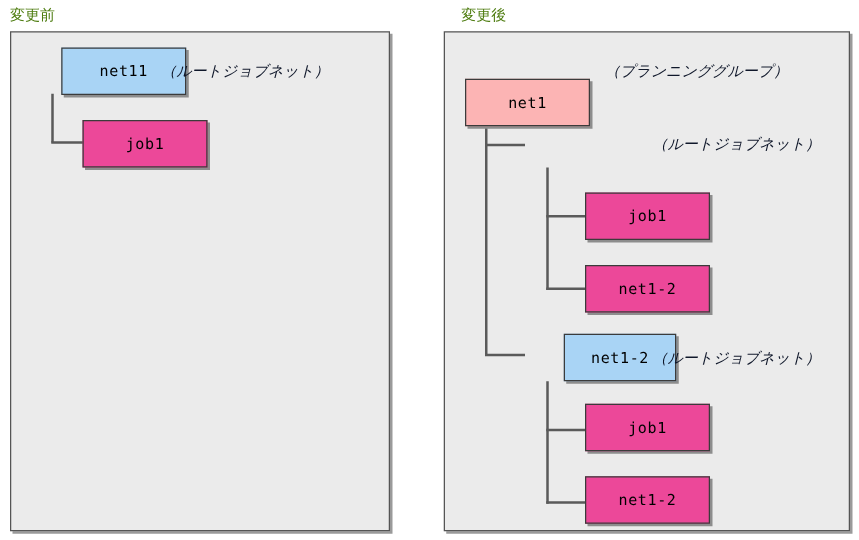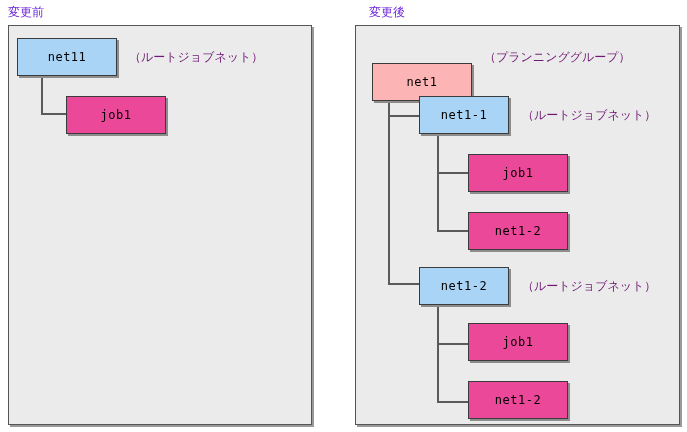--- a/index.html
+++ b/index.html
@@ -11,21 +11,21 @@
     width: 687px;
     height: 432px;
     position: relative;
     font-family: "DejaVu Sans", sans-serif;
     overflow: hidden;
   }
 
   .panel-heading {
     position: absolute;
     font-size: 12px;
-    color: #6d28d9;
+    color: #4d7c0f;
     line-height: 14px;
     white-space: nowrap;
     font-family: "DejaVu Sans", sans-serif;
   }
 
   .panel {
     position: absolute;
     background: #ebebeb;
     border: 1px solid #555555;
     box-sizing: border-box;
@@ -38,31 +38,32 @@
     border: 1px solid #3b3b3b;
     box-shadow: 2px 2px 0 0 #8d8d8d;
     display: flex;
     align-items: center;
     justify-content: center;
     font-family: "DejaVu Sans Mono", monospace;
     font-size: 12px;
     color: #000000;
     letter-spacing: 0.5px;
   }
-  .node.blue-mid  { background: #a9d4f5; }
+  .node.blue-mid  { background: #a9d4f5; margin-left: 32px; }
   .node.blue-lite { background: #ec4899; }
   .node.pink      { background: #fcb4b4; }
 
   .annot {
     position: absolute;
     font-size: 12px;
-    color: #701a75;
+    color: #0f172a;
     white-space: nowrap;
     line-height: 14px;
     font-family: "DejaVu Sans", sans-serif;
+    font-style: italic;
   }
 
   .conn-v {
     position: absolute;
     width: 2px;
     background: #5a5a5a;
   }
   .conn-h {
     position: absolute;
     height: 2px;
@@ -104,23 +105,20 @@
 
   <div class="conn-v" style="left:81px; top:279px; height:98px;"></div>
   <div class="conn-h" style="left:81px; top:317px; width:32px;"></div>
   <div class="conn-h" style="left:81px; top:375px; width:32px;"></div>
 
   <div class="node pink" style="left:16px; top:12px; width:100px; height:38px;margin-top:25px;">
     <span>net1</span>
   </div>
   <div class="annot" style="left:128px; top:24px;text-align:right;">（プランニンググループ）</div>
 
-  <div class="node blue-mid" style="left:63px; top:70px; width:90px; height:38px;">
-    <span>net1-1</span>
-  </div>
   <div class="annot" style="left:166px; top:82px;">（ルートジョブネット）</div>
 
   <div class="node blue-lite" style="left:112px; top:128px; width:100px; height:38px;">
     <span>job1</span>
   </div>
 
   <div class="node blue-lite" style="left:112px; top:186px; width:100px; height:38px;">
     <span>net1-2</span>
   </div>
 

